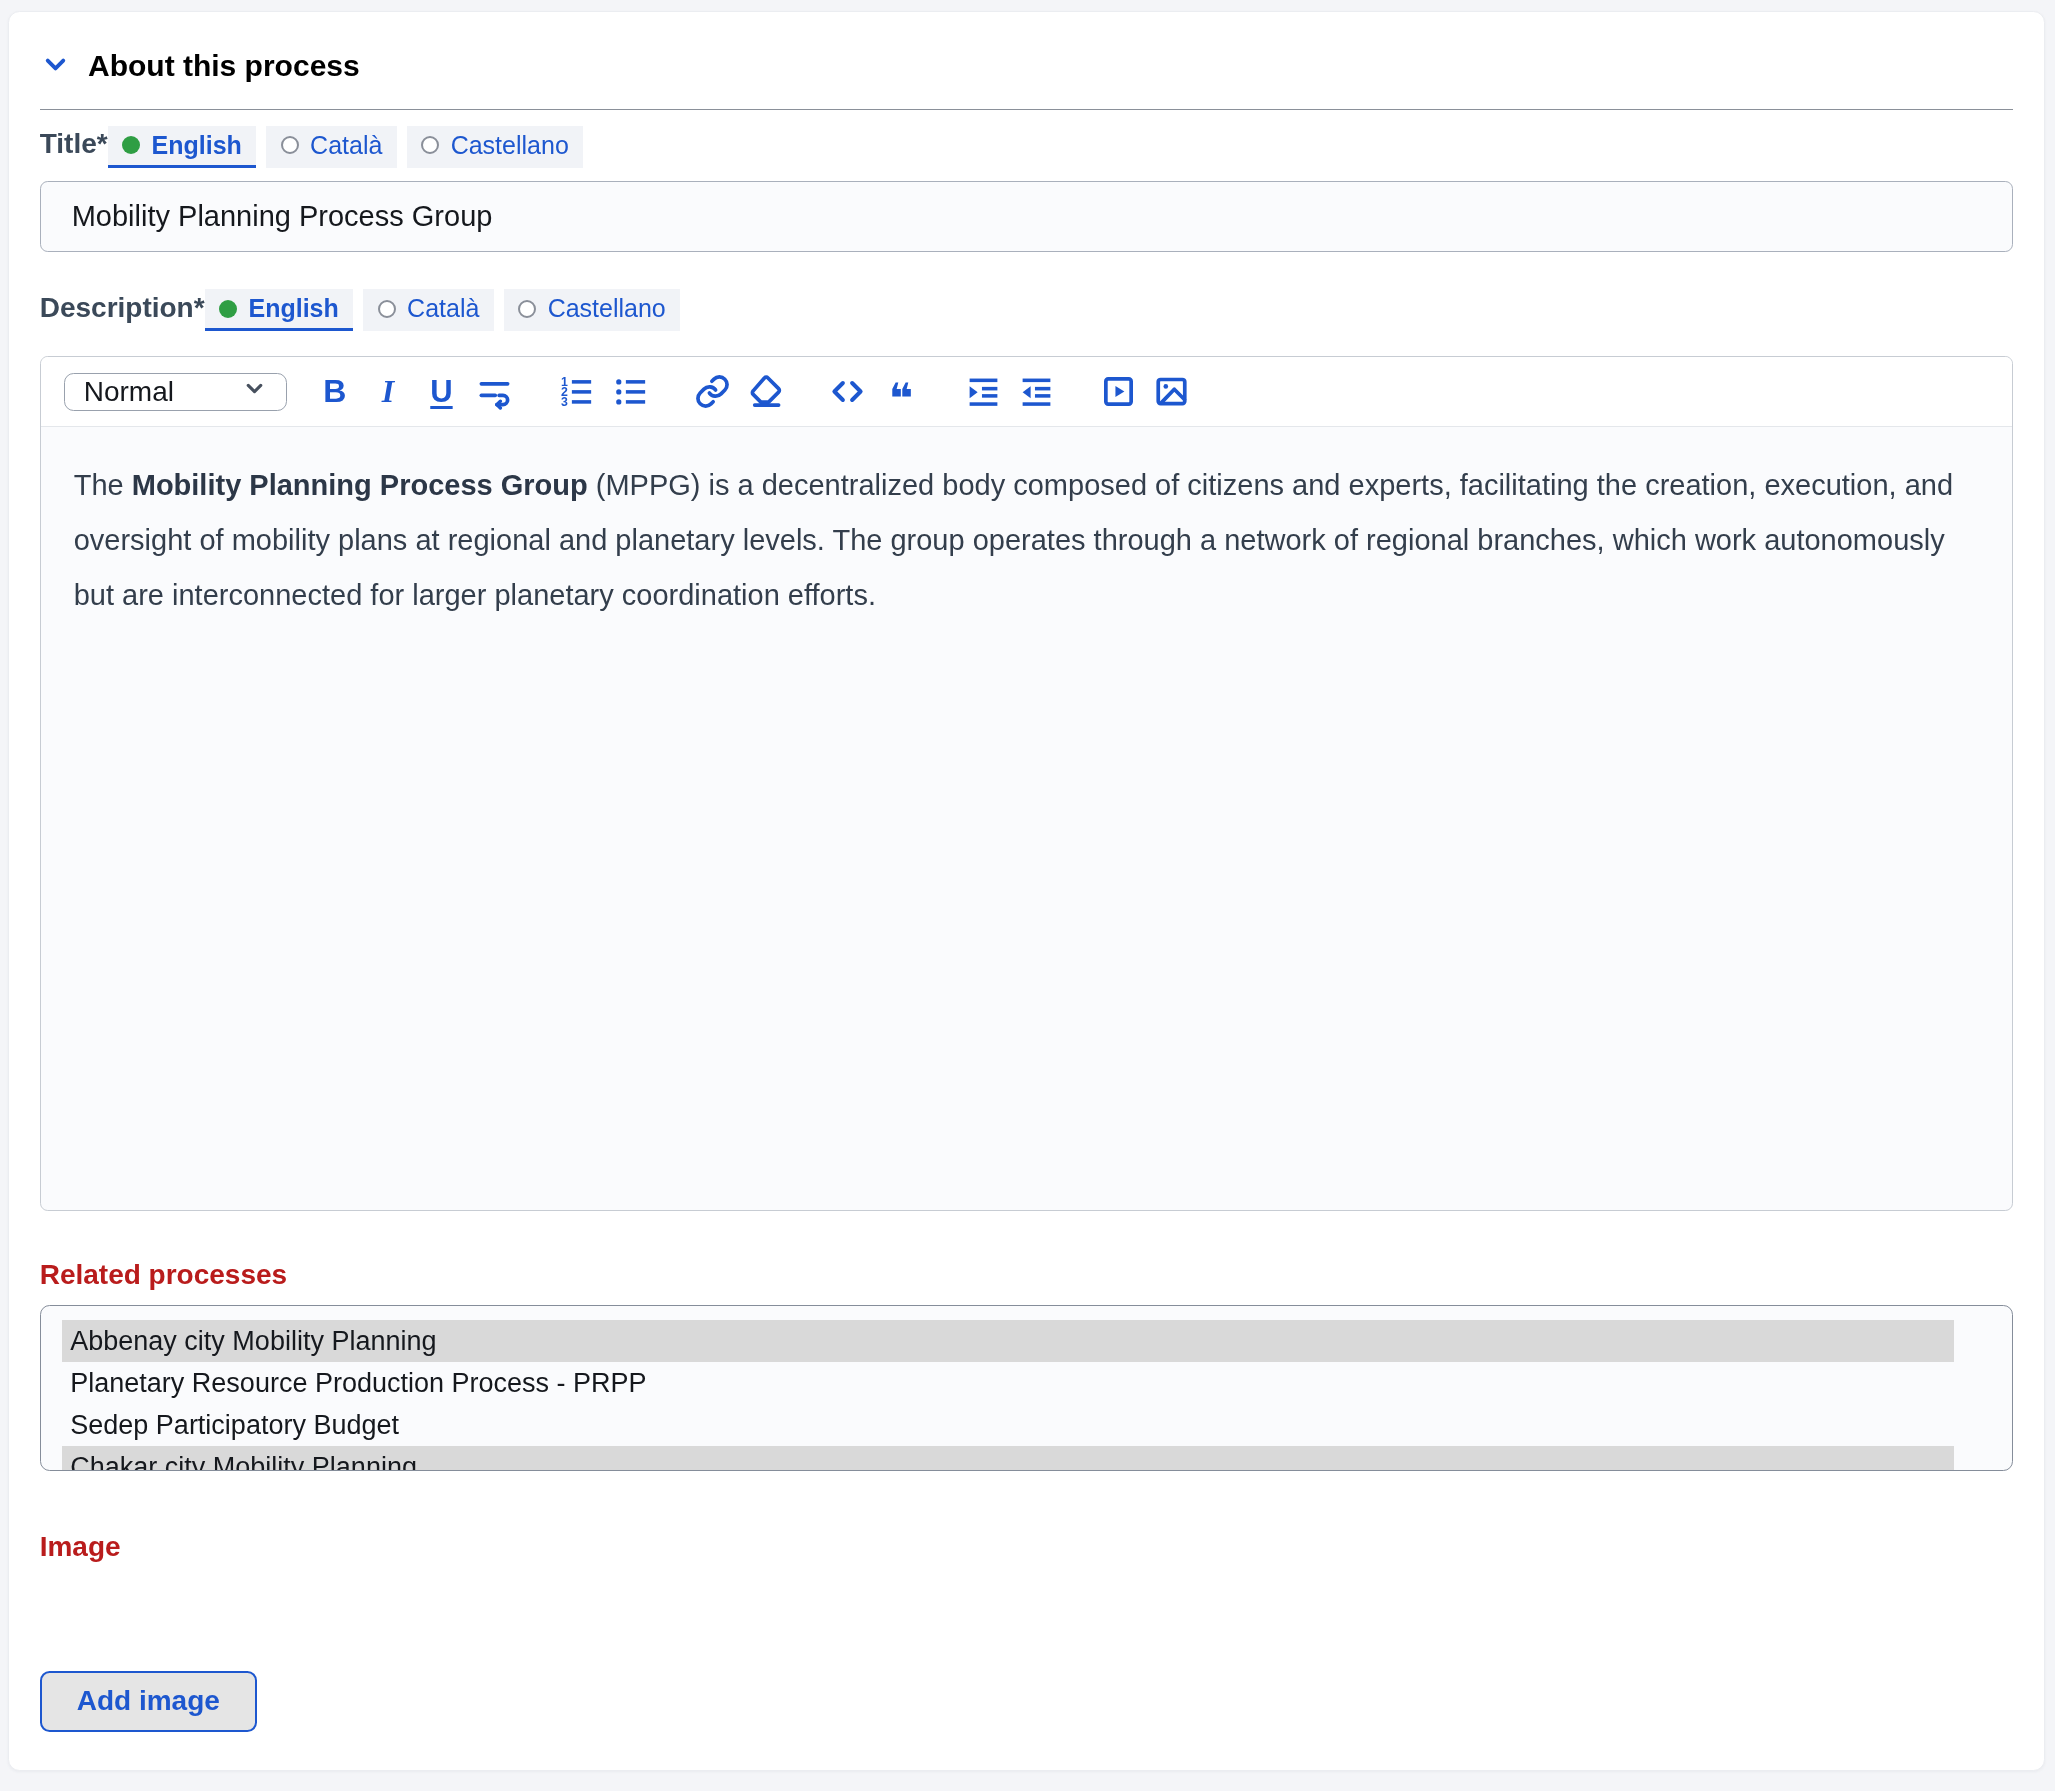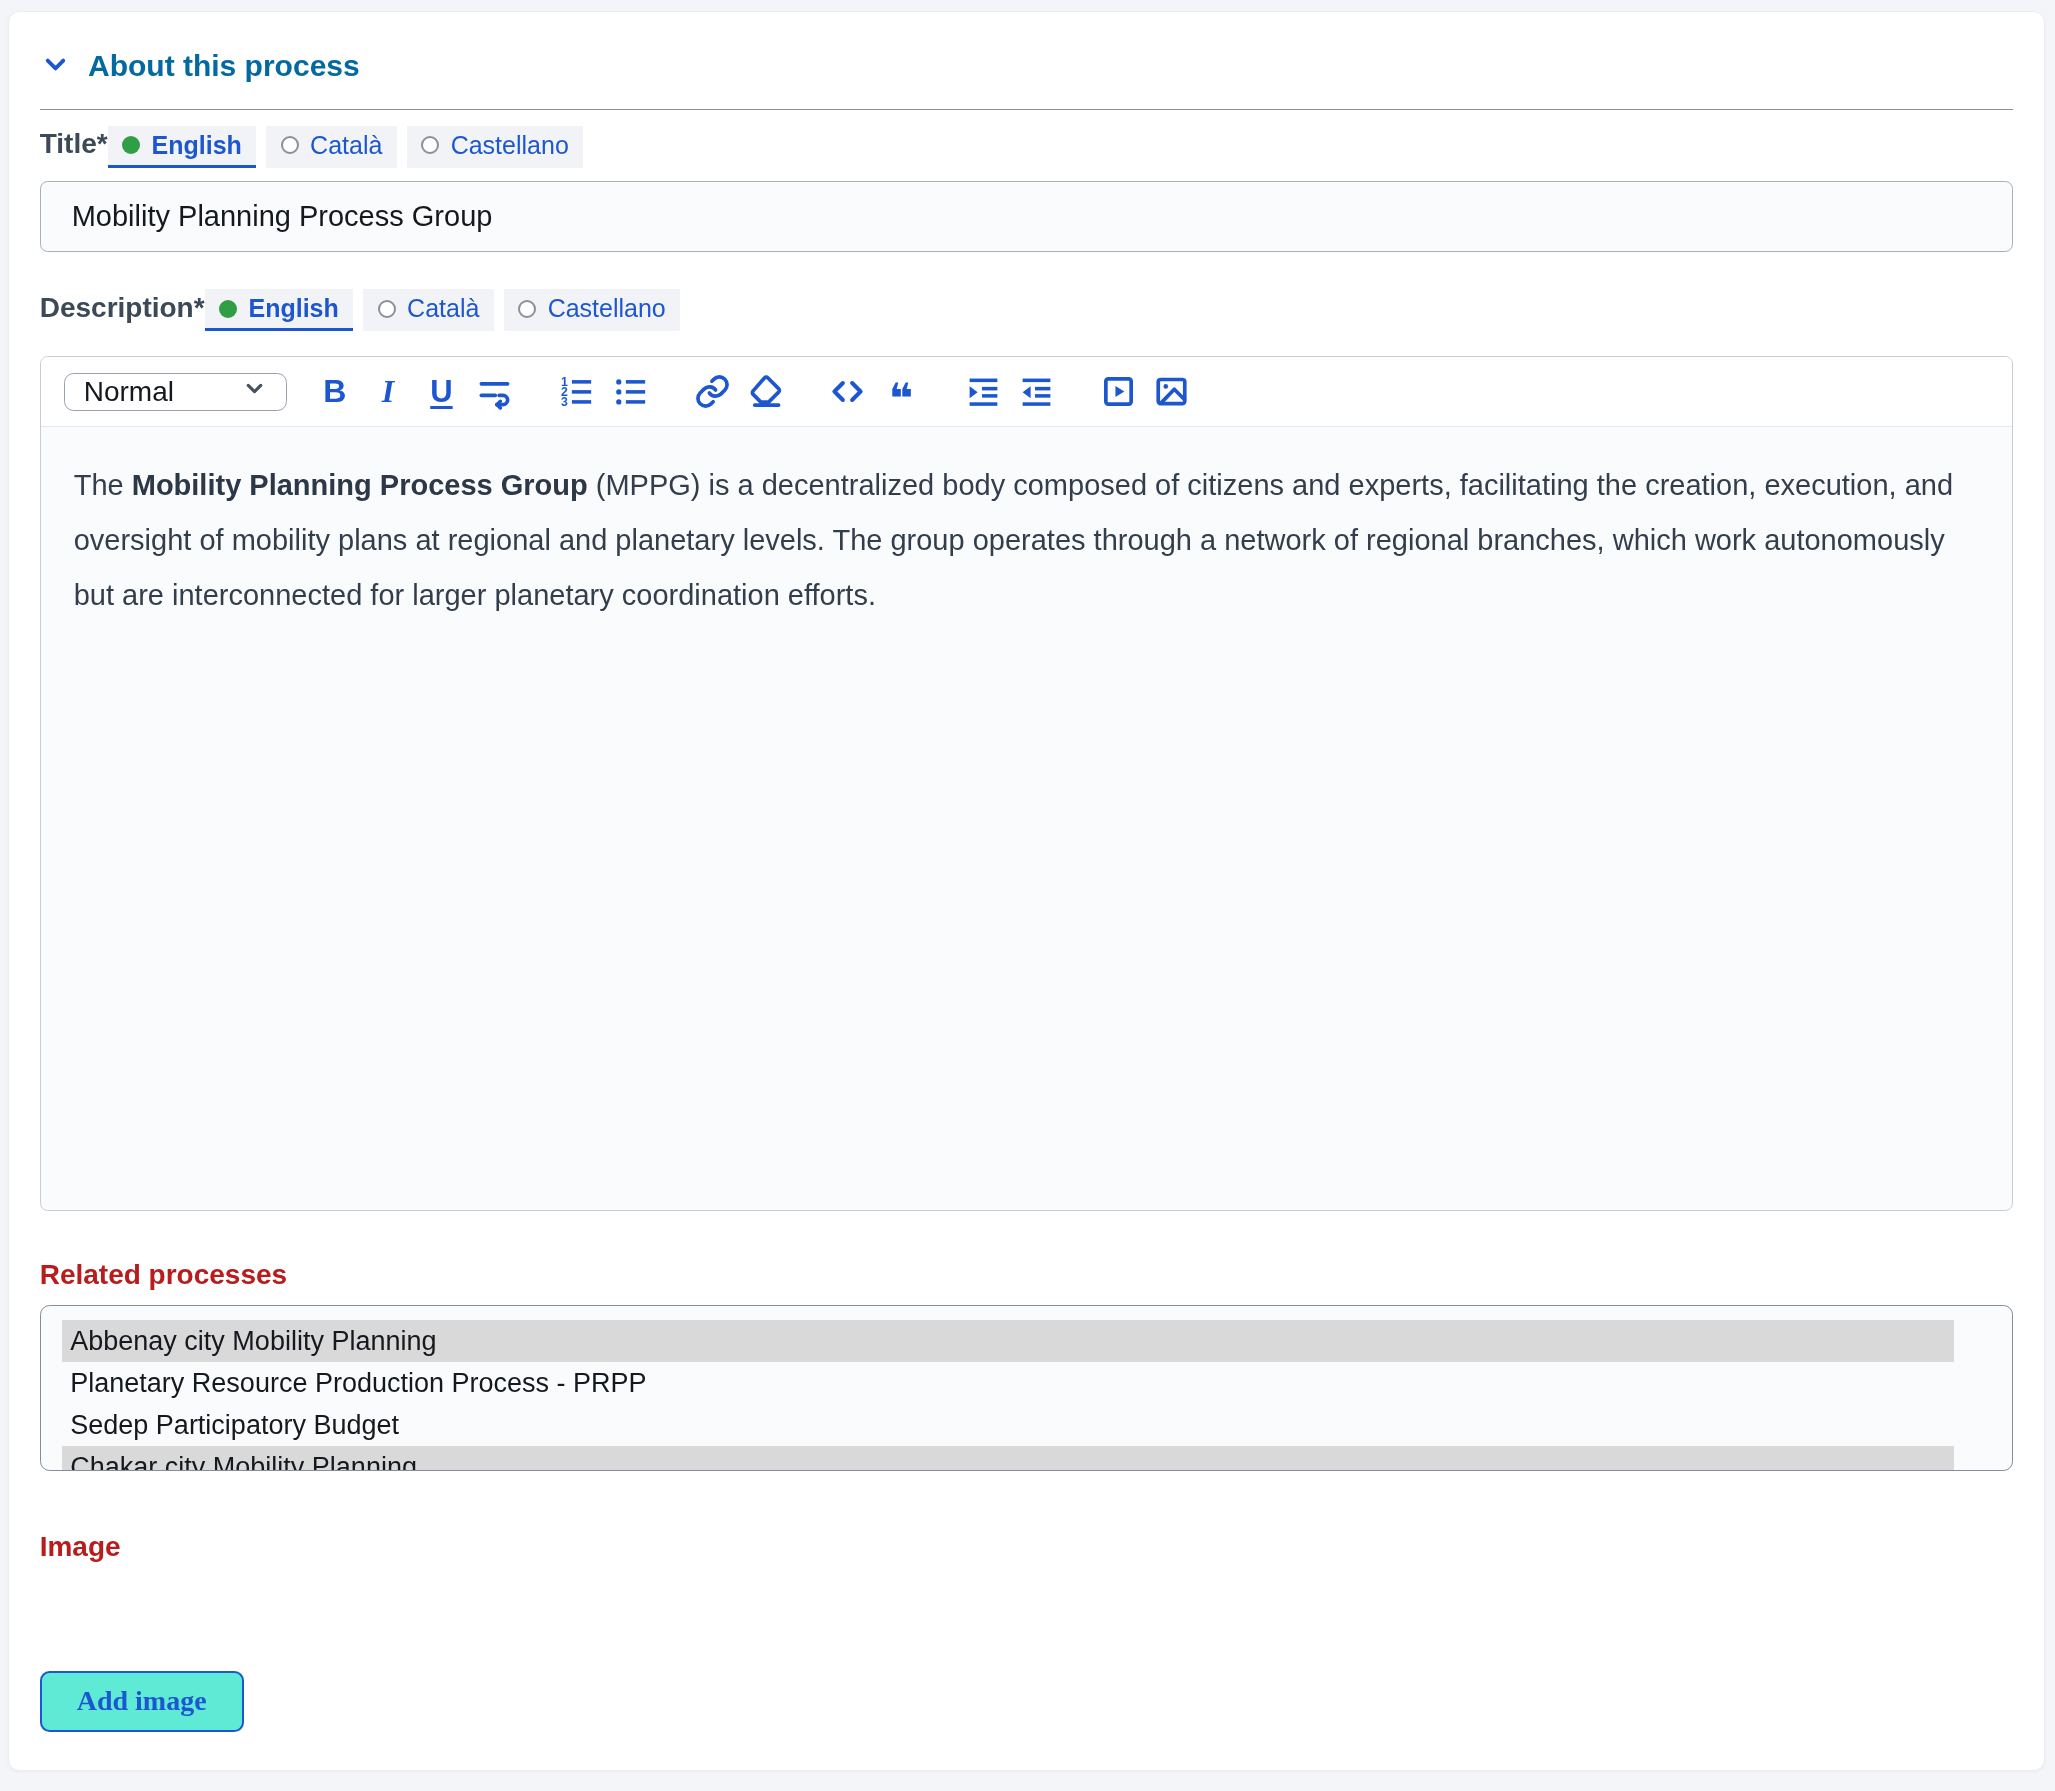--- a/index.html
+++ b/index.html
@@ -12,21 +12,21 @@
   .card {
     position:absolute; left:7.7px; top:10.6px;
     width:2037px; height:1760px;
     background:#ffffff;
     border:1px solid #ebedf1;
     border-radius:11.5px;
     padding:37px 31px 0 31px;
     box-shadow:0 1px 2.9px rgba(40,50,70,.05);
   }
   
-  .section-header { display:flex; align-items:center; gap:17.3px; color:#0369a1; cursor:pointer; }
+  .section-header { display:flex; align-items:center; gap:17.3px; color:#000000; cursor:pointer; }
   .section-header .title { font-size:30px; font-weight:700; }
   .divider { height:1.9px; background:#8a9099; margin-top:25px; }
 
   
   .field-row { display:flex; justify-content:flex-start; align-items:flex-end; }
   .row-title { margin-top:15.4px; }
   .row-desc  { margin-top:37px; }
   .field-label { font-size:28px; font-weight:700; color:#3b4959; padding-bottom:7.7px; }
   .plain-label { font-size:28px; font-weight:700; color:#b91c1c; }
 
@@ -80,23 +80,23 @@
     background:#fafbfd; padding:14.4px 58px 14.4px 21px; height:166px; width:100%;
     overflow:hidden;
   }
   .ms-option { height:42px; display:flex; align-items:center; font-size:27px; color:#15181d; padding-left:8.6px; cursor:default; }
   .ms-option.selected { background:#d9d9d9; }
 
   
   .row-image { margin-top:60px; }
   .add-image-btn {
     margin-top:108px; display:inline-block;
-    border:2.9px solid #1d57cf; color:#1d57cf; background:#5eead4;
+    border:2.9px solid #1d57cf; color:#1d57cf; background:#e5e5e5;
     font-size:28px; font-weight:700; padding:12.5px 35px; border-radius:9.6px;
-    font-family:Liberation Serif, serif; cursor:pointer;
+    font-family:Liberation Sans, sans-serif; cursor:pointer;
   }
 </style>
 </head>
 <body>
 
 <div class="card">
 
   <div class="section-header">
     <span>
       <svg width="31" height="31" viewBox="0 0 24 24" fill="none" stroke="#1d57cf" stroke-width="3" stroke-linecap="round" stroke-linejoin="round">

